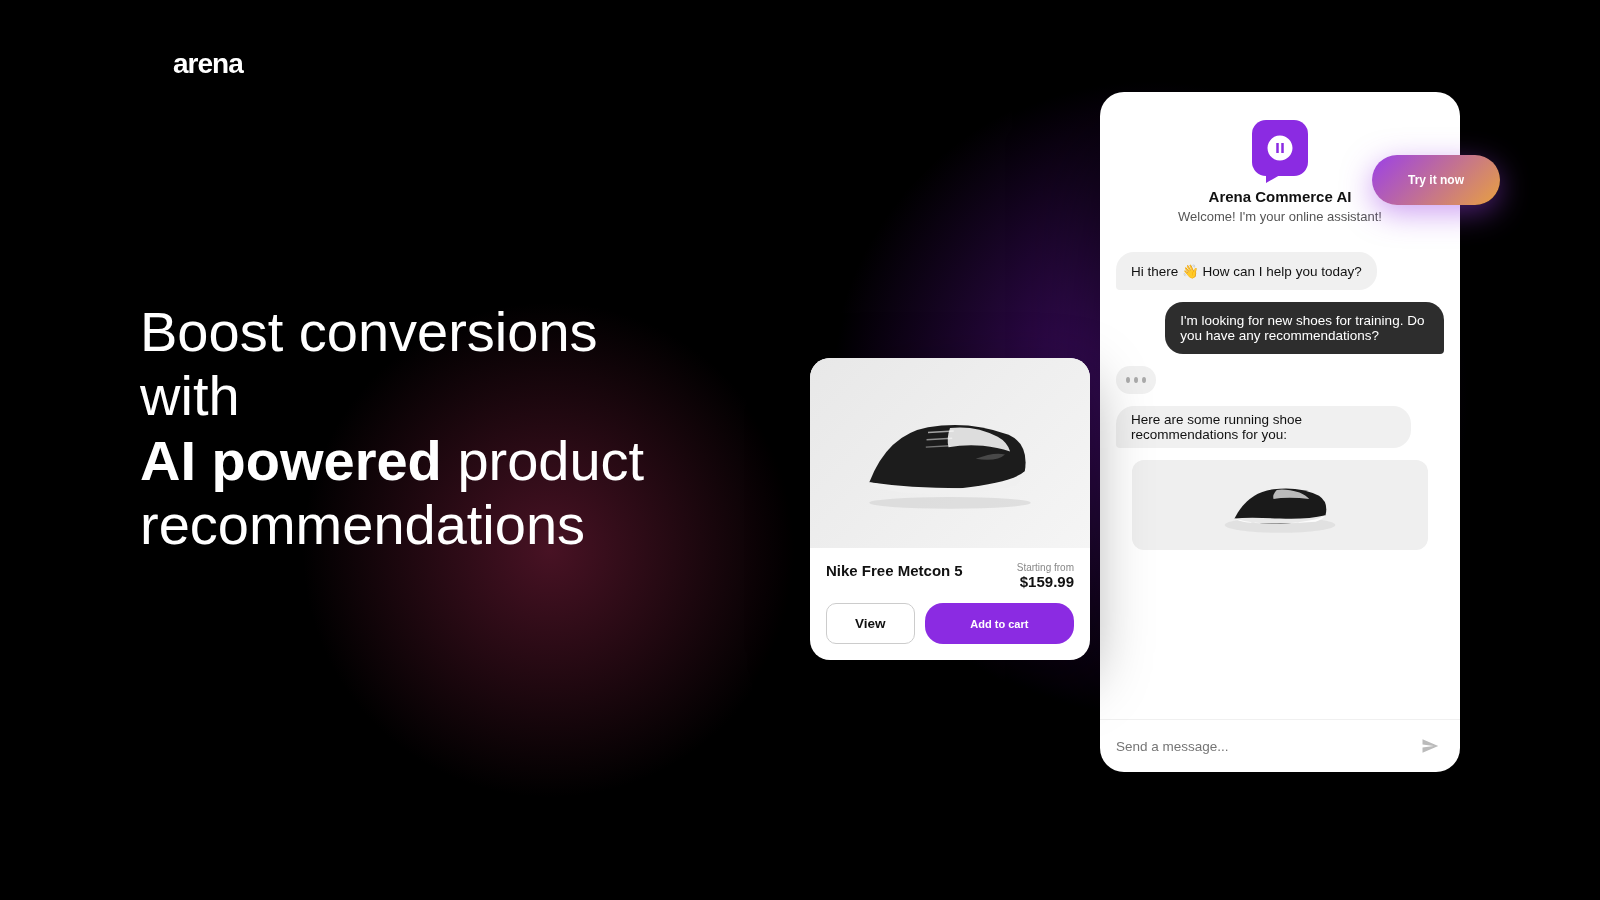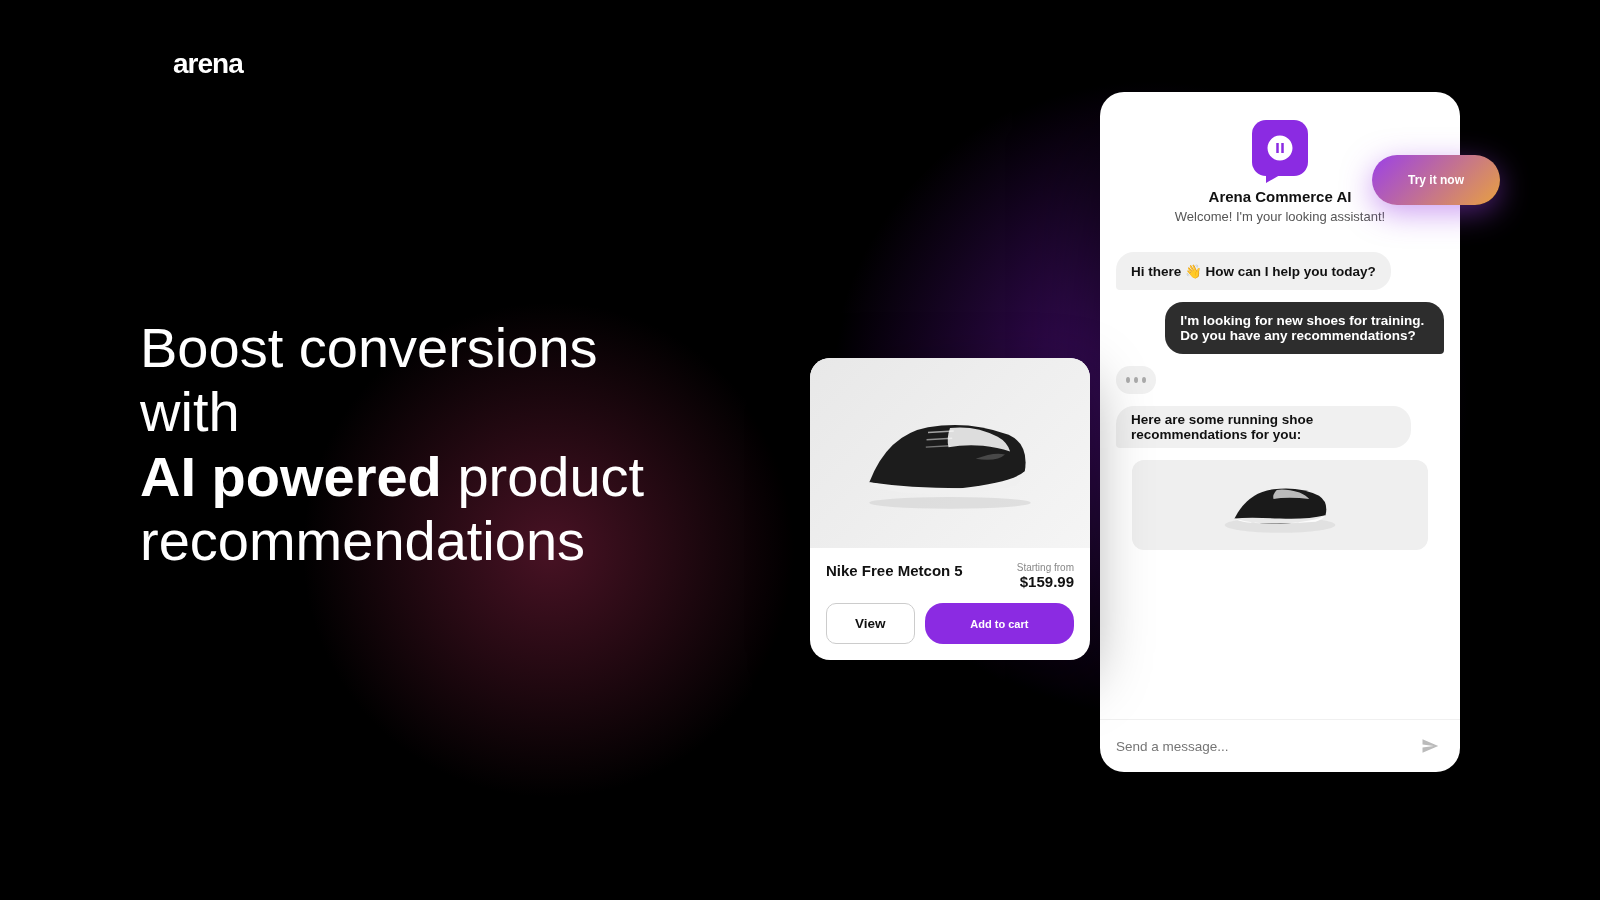--- a/index.html
+++ b/index.html
@@ -52,21 +52,20 @@
       top: 300px;
       left: 140px;
       color: #fff;
       max-width: 560px;
     }
 
     .hero-text h1 {
       font-size: 56px;
       font-weight: 400;
       line-height: 1.15;
-      margin-top: 16px;
     }
 
     .hero-text h1 strong {
       font-weight: 800;
     }
 
     
     .chat-panel {
       position: absolute;
       top: 92px;
@@ -128,21 +127,20 @@
       color: #555;
     }
 
     .chat-messages {
       flex: 1;
       padding: 12px 16px;
       display: flex;
       flex-direction: column;
       gap: 12px;
       overflow: hidden;
-      font-weight: bold;
     }
 
     .msg-bot {
       background: #f0f0f0;
       border-radius: 18px 18px 18px 4px;
       padding: 11px 15px;
       font-size: 13.5px;
       color: #111;
       max-width: 90%;
       align-self: flex-start;
@@ -370,21 +368,21 @@
 
 <div class="chat-panel">
 
   <div class="chat-header">
     <div class="chat-bot-icon">
       <svg viewBox="0 0 24 24">
         <path d="M12 2C6.48 2 2 6.48 2 12s4.48 10 10 10 10-4.48 10-10S17.52 2 12 2zm-1 14H9V8h2v8zm4 0h-2V8h2v8z"></path>
       </svg>
     </div>
     <div class="chat-bot-name">Arena Commerce AI</div>
-    <div class="chat-bot-subtitle">Welcome! I'm your looking assistant!</div>
+    <div class="chat-bot-subtitle">Welcome! I'm your online assistant!</div>
   </div>
 
   <div class="chat-messages">
 
     <div class="msg-bot">
       <span>Hi there 👋 How can I help you today?</span>
     </div>
 
     <div class="msg-user">
       <span>I'm looking for new shoes for training. Do you have any recommendations?</span>

